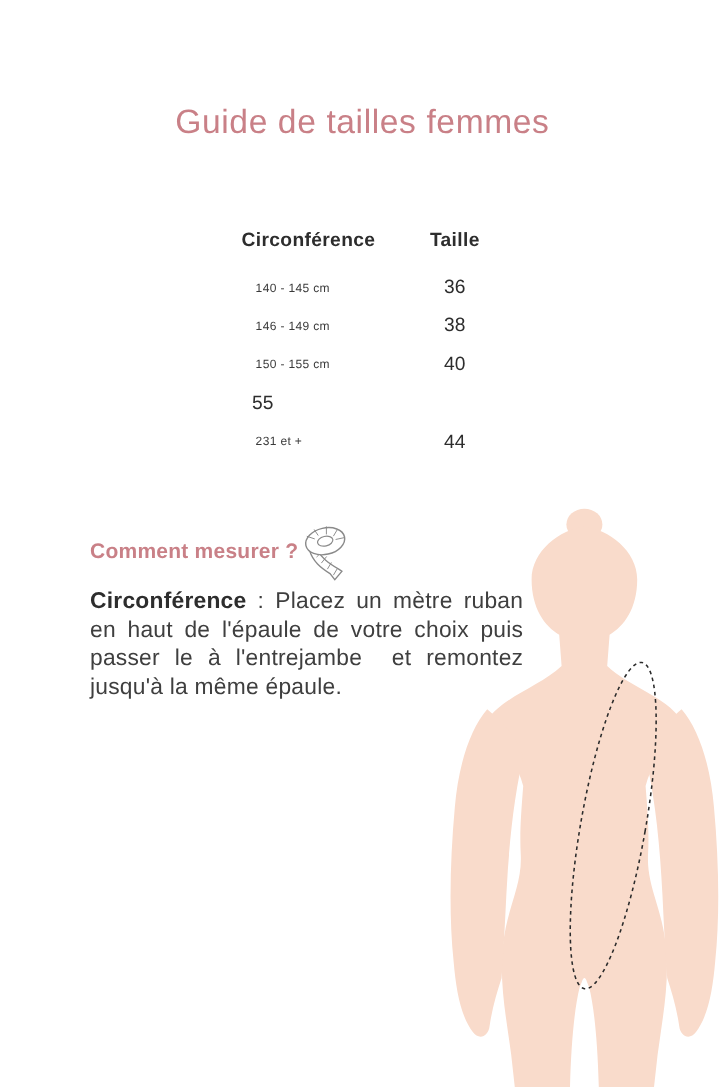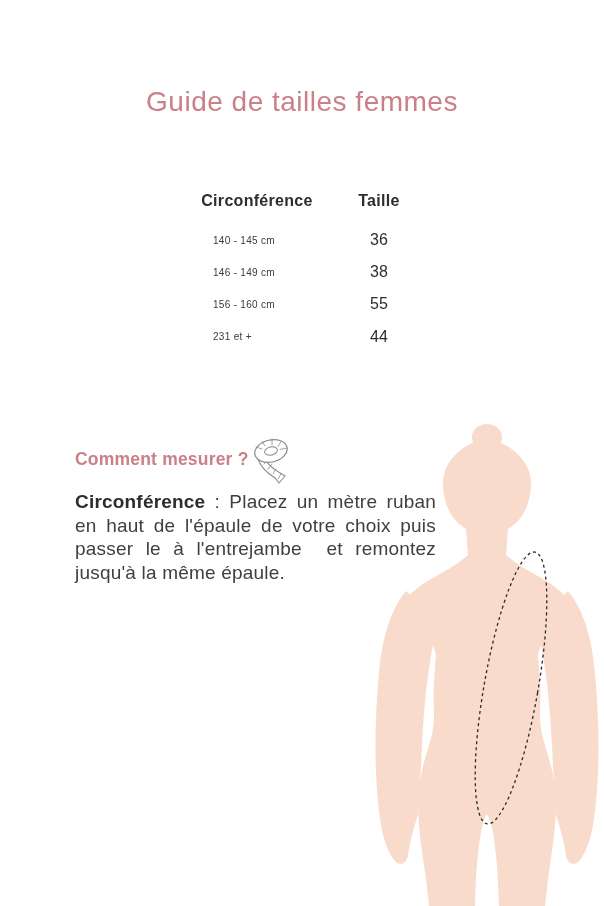--- a/index.html
+++ b/index.html
@@ -124,22 +124,27 @@
     <div class="t-row">
       <div class="t-col-circ">
           <span class="circ-value">146 - 149 cm</span>
         </div>
       <div class="t-col-size">
           <span class="size-value">38</span>
         </div>
     </div>
     <div class="t-row">
       <div class="t-col-circ">
-          <span class="circ-value">156 - 160 cm</span>
-        </div>
+          <span class="circ-value">150 - 155 cm</span>
+        </div>
+      <div class="t-col-size">
+          <span class="size-value">40</span>
+        </div>
+    </div>
+    <div class="t-row">
       <div class="t-col-size">
           <span class="size-value">55</span>
         </div>
     </div>
     <div class="t-row">
       <div class="t-col-circ">
           <span class="circ-value">231 et +</span>
         </div>
       <div class="t-col-size">
           <span class="size-value">44</span>

